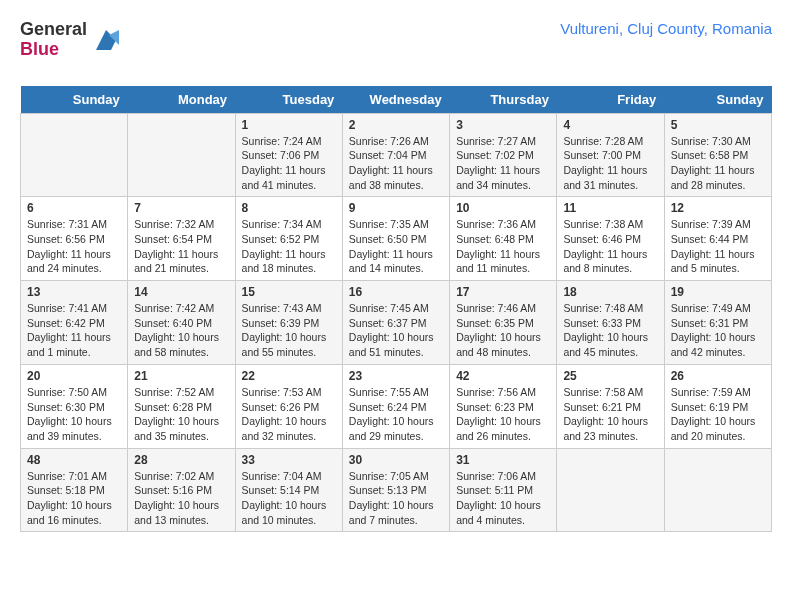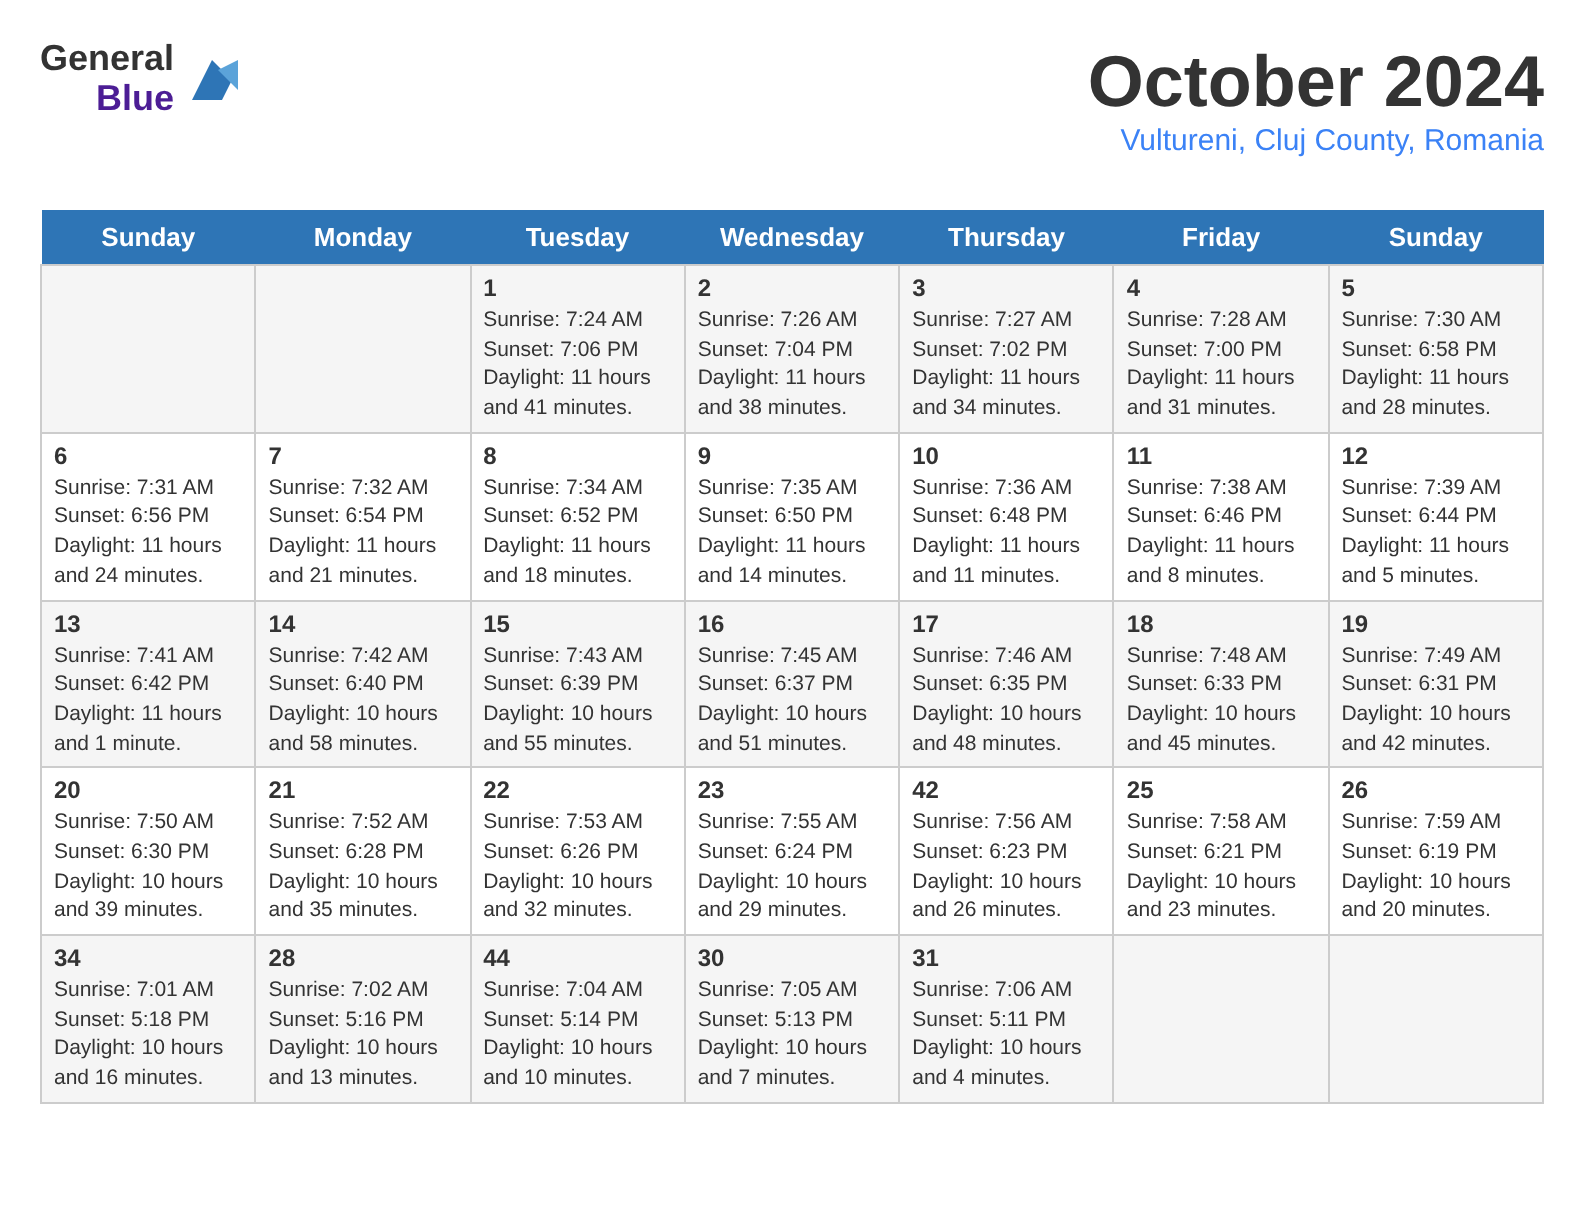--- a/index.html
+++ b/index.html
@@ -26,22 +26,21 @@
       line-height: 1.1;
     }
     .logo-general {
       font-size: 18px;
       font-weight: bold;
       color: #333;
     }
     .logo-blue {
       font-size: 18px;
       font-weight: bold;
-      color: #4c1d95;
-      text-align: right;
+      color: #be185d;
     }
     .logo-icon {
       width: 30px;
       height: 30px;
       margin-left: 4px;
     }
     .title-section {
       text-align: right;
     }
     .month-title {
@@ -53,21 +52,21 @@
       font-size: 15px;
       color: #3b82f6;
     }
     table {
       width: 100%;
       border-collapse: collapse;
     }
     thead th {
       background-color: #2e75b6;
       color: white;
-      text-align: center;
+      text-align: right;
       padding: 6px 8px;
       font-size: 13px;
       font-weight: bold;
       margin-top: 36px;
     }
     tbody td {
       border: 1px solid #ccc;
       vertical-align: top;
       padding: 4px 6px;
       width: 14.28%;
@@ -102,21 +101,20 @@
     <div class="logo-text">
       <span class="logo-general">General</span>
       <span class="logo-blue">Blue</span>
     </div>
     <svg class="logo-icon" viewBox="0 0 30 30">
       <polygon points="5,25 15,5 25,15 20,25" fill="#2e75b6"></polygon>
       <polygon points="18,10 28,5 28,20" fill="#5ba3d9"></polygon>
     </svg>
   </div>
   <div class="title-section">
-    <div class="month-title">October 2024</div>
     <div class="subtitle">Vultureni, Cluj County, Romania</div>
   </div>
 </div>
 
 <table>
   <thead>
     <tr>
     <th>Sunday</th>
         <th>Monday</th>
         <th>Tuesday</th>
@@ -236,29 +234,29 @@
           <span class="day-number">25</span>
           <div class="day-info">Sunrise: 7:58 AM<br>Sunset: 6:21 PM<br>Daylight: 10 hours and 23 minutes.</div>
         </td>
         <td>
           <span class="day-number">26</span>
           <div class="day-info">Sunrise: 7:59 AM<br>Sunset: 6:19 PM<br>Daylight: 10 hours and 20 minutes.</div>
         </td>
       </tr>
       <tr>
         <td>
-          <span class="day-number">34</span>
+          <span class="day-number">48</span>
           <div class="day-info">Sunrise: 7:01 AM<br>Sunset: 5:18 PM<br>Daylight: 10 hours and 16 minutes.</div>
         </td>
         <td>
           <span class="day-number">28</span>
           <div class="day-info">Sunrise: 7:02 AM<br>Sunset: 5:16 PM<br>Daylight: 10 hours and 13 minutes.</div>
         </td>
         <td>
-          <span class="day-number">44</span>
+          <span class="day-number">33</span>
           <div class="day-info">Sunrise: 7:04 AM<br>Sunset: 5:14 PM<br>Daylight: 10 hours and 10 minutes.</div>
         </td>
         <td>
           <span class="day-number">30</span>
           <div class="day-info">Sunrise: 7:05 AM<br>Sunset: 5:13 PM<br>Daylight: 10 hours and 7 minutes.</div>
         </td>
         <td>
           <span class="day-number">31</span>
           <div class="day-info">Sunrise: 7:06 AM<br>Sunset: 5:11 PM<br>Daylight: 10 hours and 4 minutes.</div>
         </td>

